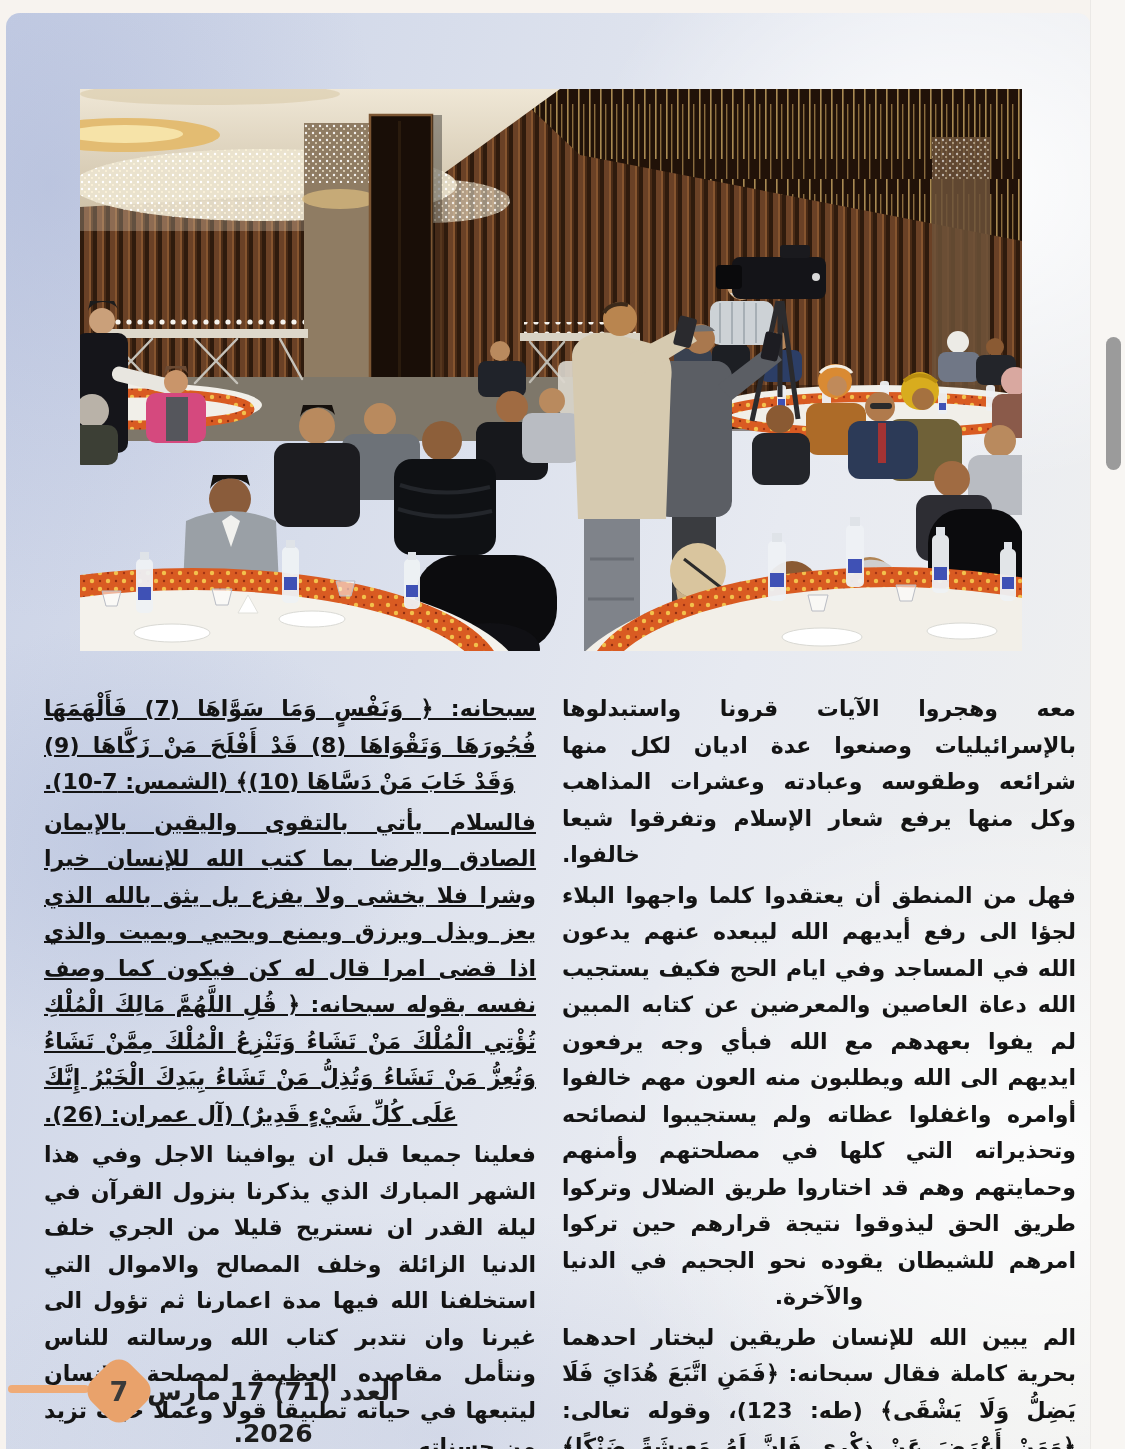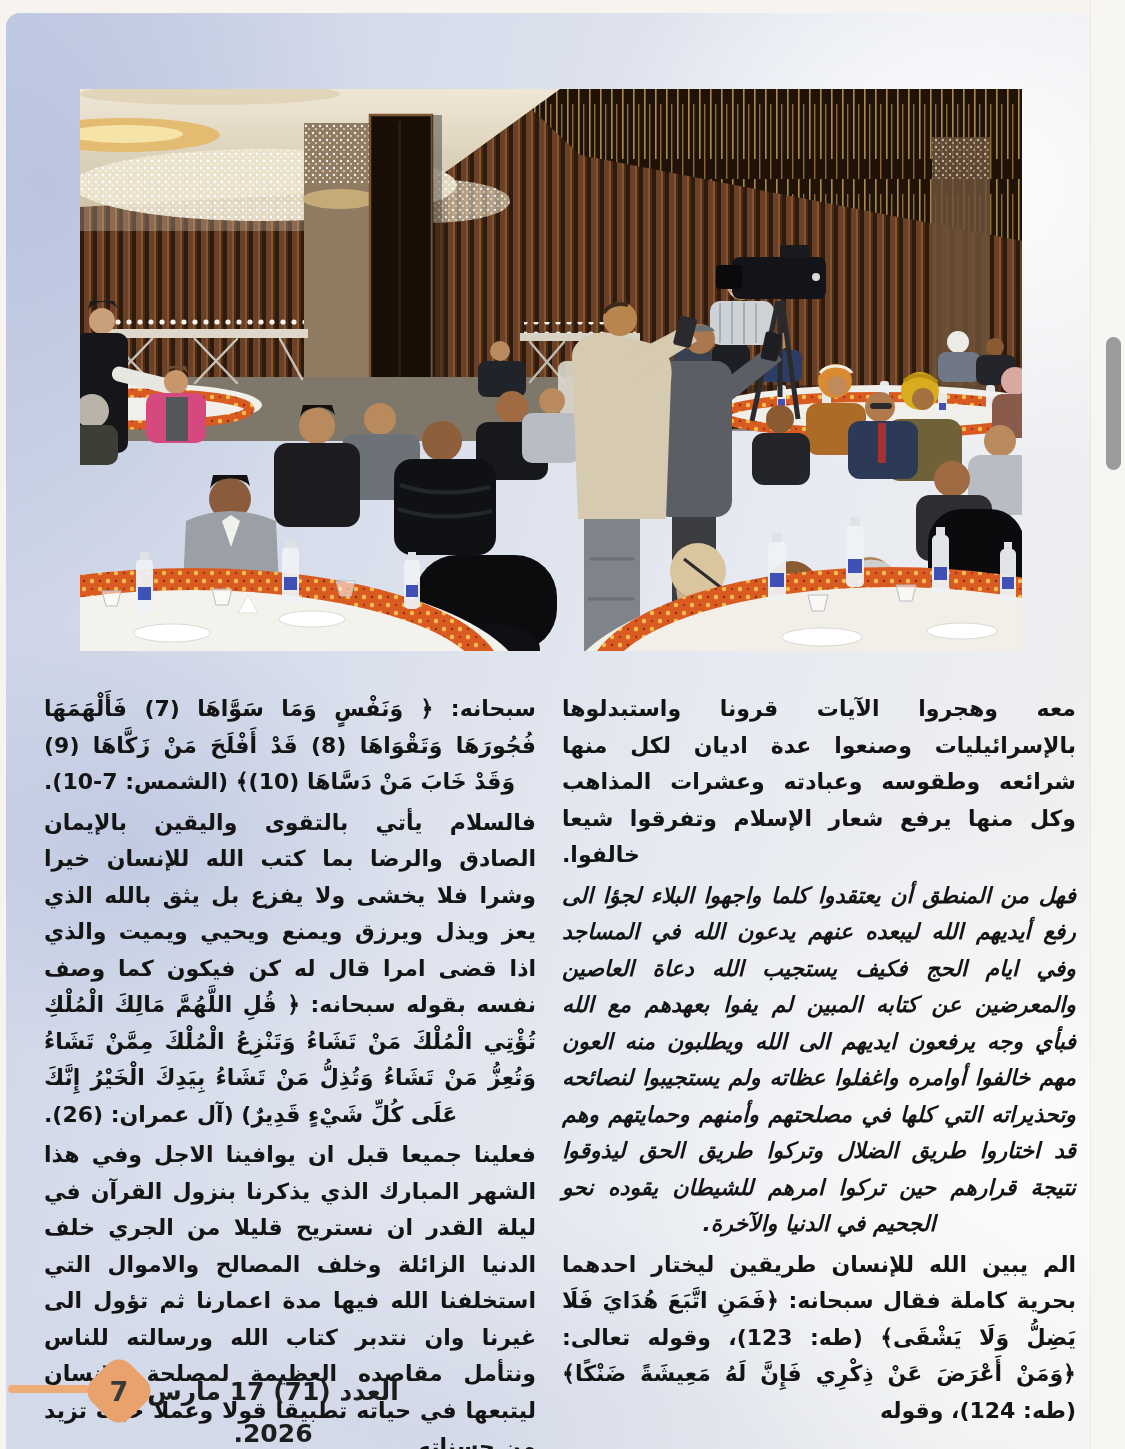--- a/index.html
+++ b/index.html
@@ -36,23 +36,23 @@
   
   .text-cols{
     position:absolute;left:38px;top:678px;width:1032px;
     display:flex;gap:26px;direction:rtl;
     color:#141414;font-weight:700;font-size:22px;line-height:36.5px;
   }
   .col{text-align:justify;}
   .col p{margin:0 0 4px 0;text-align:justify;text-align-last:right;}
   .col-right{width:514px;}
   .col-left{width:492px;}
-  .col-left p:nth-child(1), .col-left p:nth-child(2){text-align-last:left;}
+  .col-left p:nth-child(1), .col-left p:nth-child(2){text-align-last:left;text-decoration:underline;}
   .col-right p:nth-child(1){text-align-last:left;}
-  .col-right p:nth-child(2){text-align-last:center;font-style:italic;}
+  .col-right p:nth-child(2){text-align-last:center;}
   
   .footer-rule{
     position:absolute;left:2px;top:1372px;width:81px;height:8px;
     border-radius:4px;background:#efab77;
   }
   .page-badge{
     position:absolute;left:86px;top:1351px;width:54px;height:54px;
     background:#e9a26b;border-radius:16px;transform:rotate(45deg);
   }
   .page-badge span{

